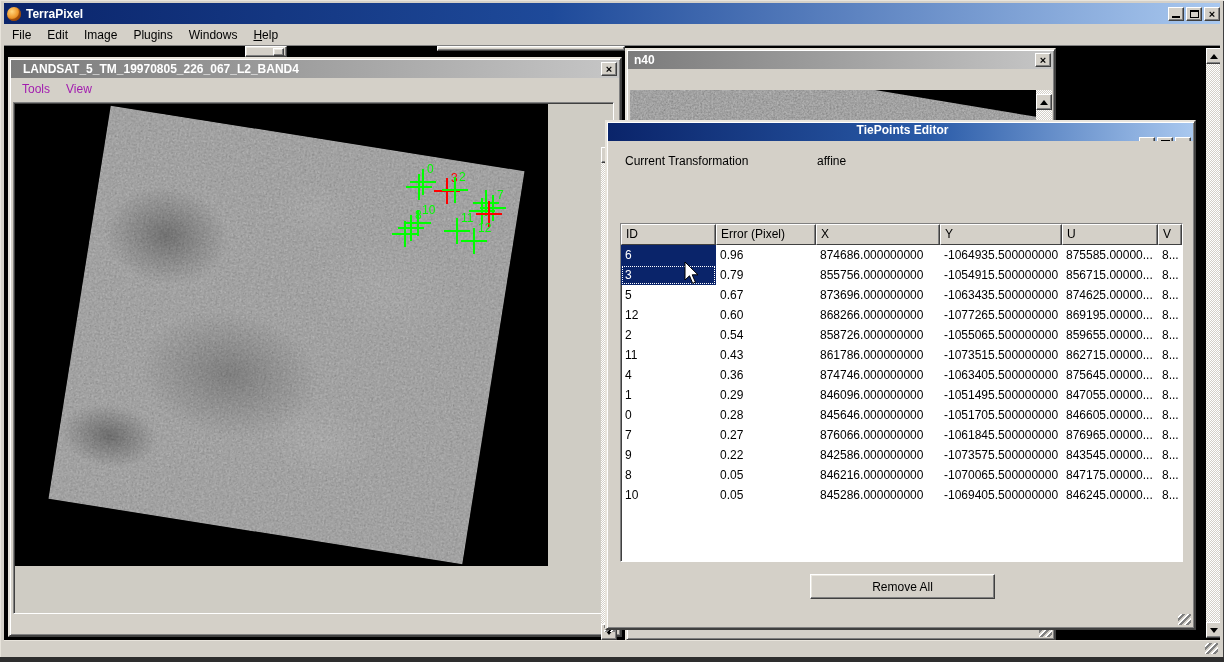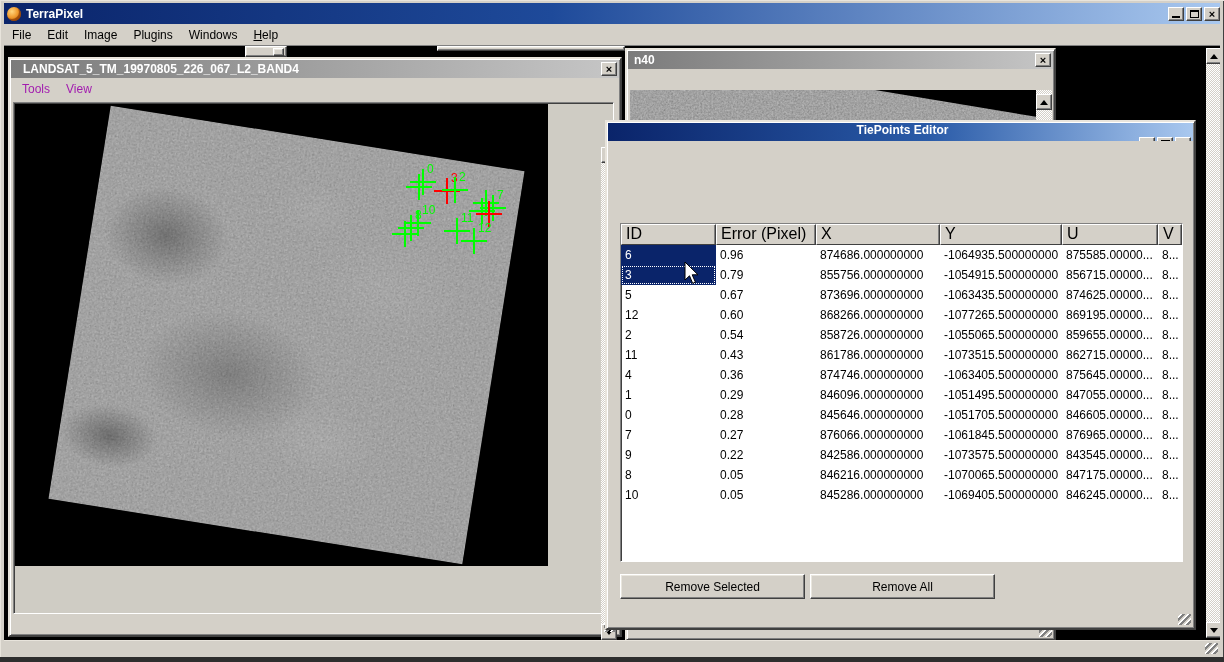--- a/index.html
+++ b/index.html
@@ -98,21 +98,21 @@
   
   .dialog { left:601px; top:74px; width:591px; height:510px; }
   .dialog .titlebar { margin:1px; padding-left:6px; }
   .info-row { position:absolute; left:18px; width:555px; height:16px; font-size:12px; color:#000; }
   .info-row .val { position:absolute; left:192px; }
   .tp-table { position:absolute; left:13px; top:101px; width:563px; height:339px; background:#fff;
               border:1px solid; border-color:#808080 #fff #fff #808080; box-shadow: inset 1px 1px 0 #404040;
               overflow:hidden; }
   .tp-header { display:flex; height:21px; }
   .tp-hcell { background:#d4d0c8; border:1px solid; border-color:#fff #404040 #404040 #fff;
-              box-shadow: inset -1px 0 0 #808080; font-size:16px; line-height:18px; padding-left:4px;
+              box-shadow: inset -1px 0 0 #808080; font-size:12px; line-height:18px; padding-left:4px;
               white-space:nowrap; overflow:hidden; flex:none; }
   .tp-row { display:flex; height:20px; font-size:12px; color:#000; }
   .tp-cell { flex:none; line-height:20px; padding-left:4px; white-space:nowrap; overflow:hidden; }
   .c0{width:95px;} .c1{width:100px;} .c2{width:124px;} .c3{width:122px;} .c4{width:96px;} .c5{width:24px;}
   .tp-cell.sel { background:#0a246a; color:#fff; }
   .tp-cell.focused { outline:1px dotted #fff; outline-offset:-2px; }
   .dlg-btn { position:absolute; top:452px; width:185px; height:25px; font-size:12px; color:#000;
              display:flex; align-items:center; justify-content:center; }
 
   .cursor { position:absolute; left:680px; top:215px; z-index:50; }
@@ -268,20 +268,24 @@
             </span>
           <span class="tb-btn">
               <span class="glyph-max"></span>
             </span>
           <span class="tb-btn">
               <span class="glyph-x">×</span>
             </span>
         </span>
       </div>
 
+      <div class="info-row" style="top:32px;">
+        <span>Current Transformation</span>
+        <span class="val">affine</span>
+      </div>
 
       <div class="tp-table">
         <div class="tp-header">
             <div class="tp-hcell c0">ID</div>
             <div class="tp-hcell c1">Error (Pixel)</div>
             <div class="tp-hcell c2">X</div>
             <div class="tp-hcell c3">Y</div>
             <div class="tp-hcell c4">U</div>
             <div class="tp-hcell c5">V</div>
           </div>
@@ -386,21 +390,20 @@
               <div class="tp-cell c0">10</div>
               <div class="tp-cell c1">0.05</div>
               <div class="tp-cell c2">845286.000000000</div>
               <div class="tp-cell c3">-1069405.500000000</div>
               <div class="tp-cell c4">846245.00000...</div>
               <div class="tp-cell c5">8...</div>
             </div>
           </div>
       </div>
 
-      <div class="dlg-btn raised" style="left:13px;">Remove Selected</div>
       <div class="dlg-btn raised" style="left:203px;">Remove All</div>
 
       <span class="grip" style="right:3px;bottom:3px;"></span>
     </div>
 
     <svg class="cursor" width="18" height="26">
       <polygon points="1,1 1,19 5.5,14.8 8.7,22.4 11.4,21.1 8.2,13.8 14,13.8" fill="#ffffff" stroke="#000000" stroke-width="1"></polygon>
     </svg>
   </div>
 

